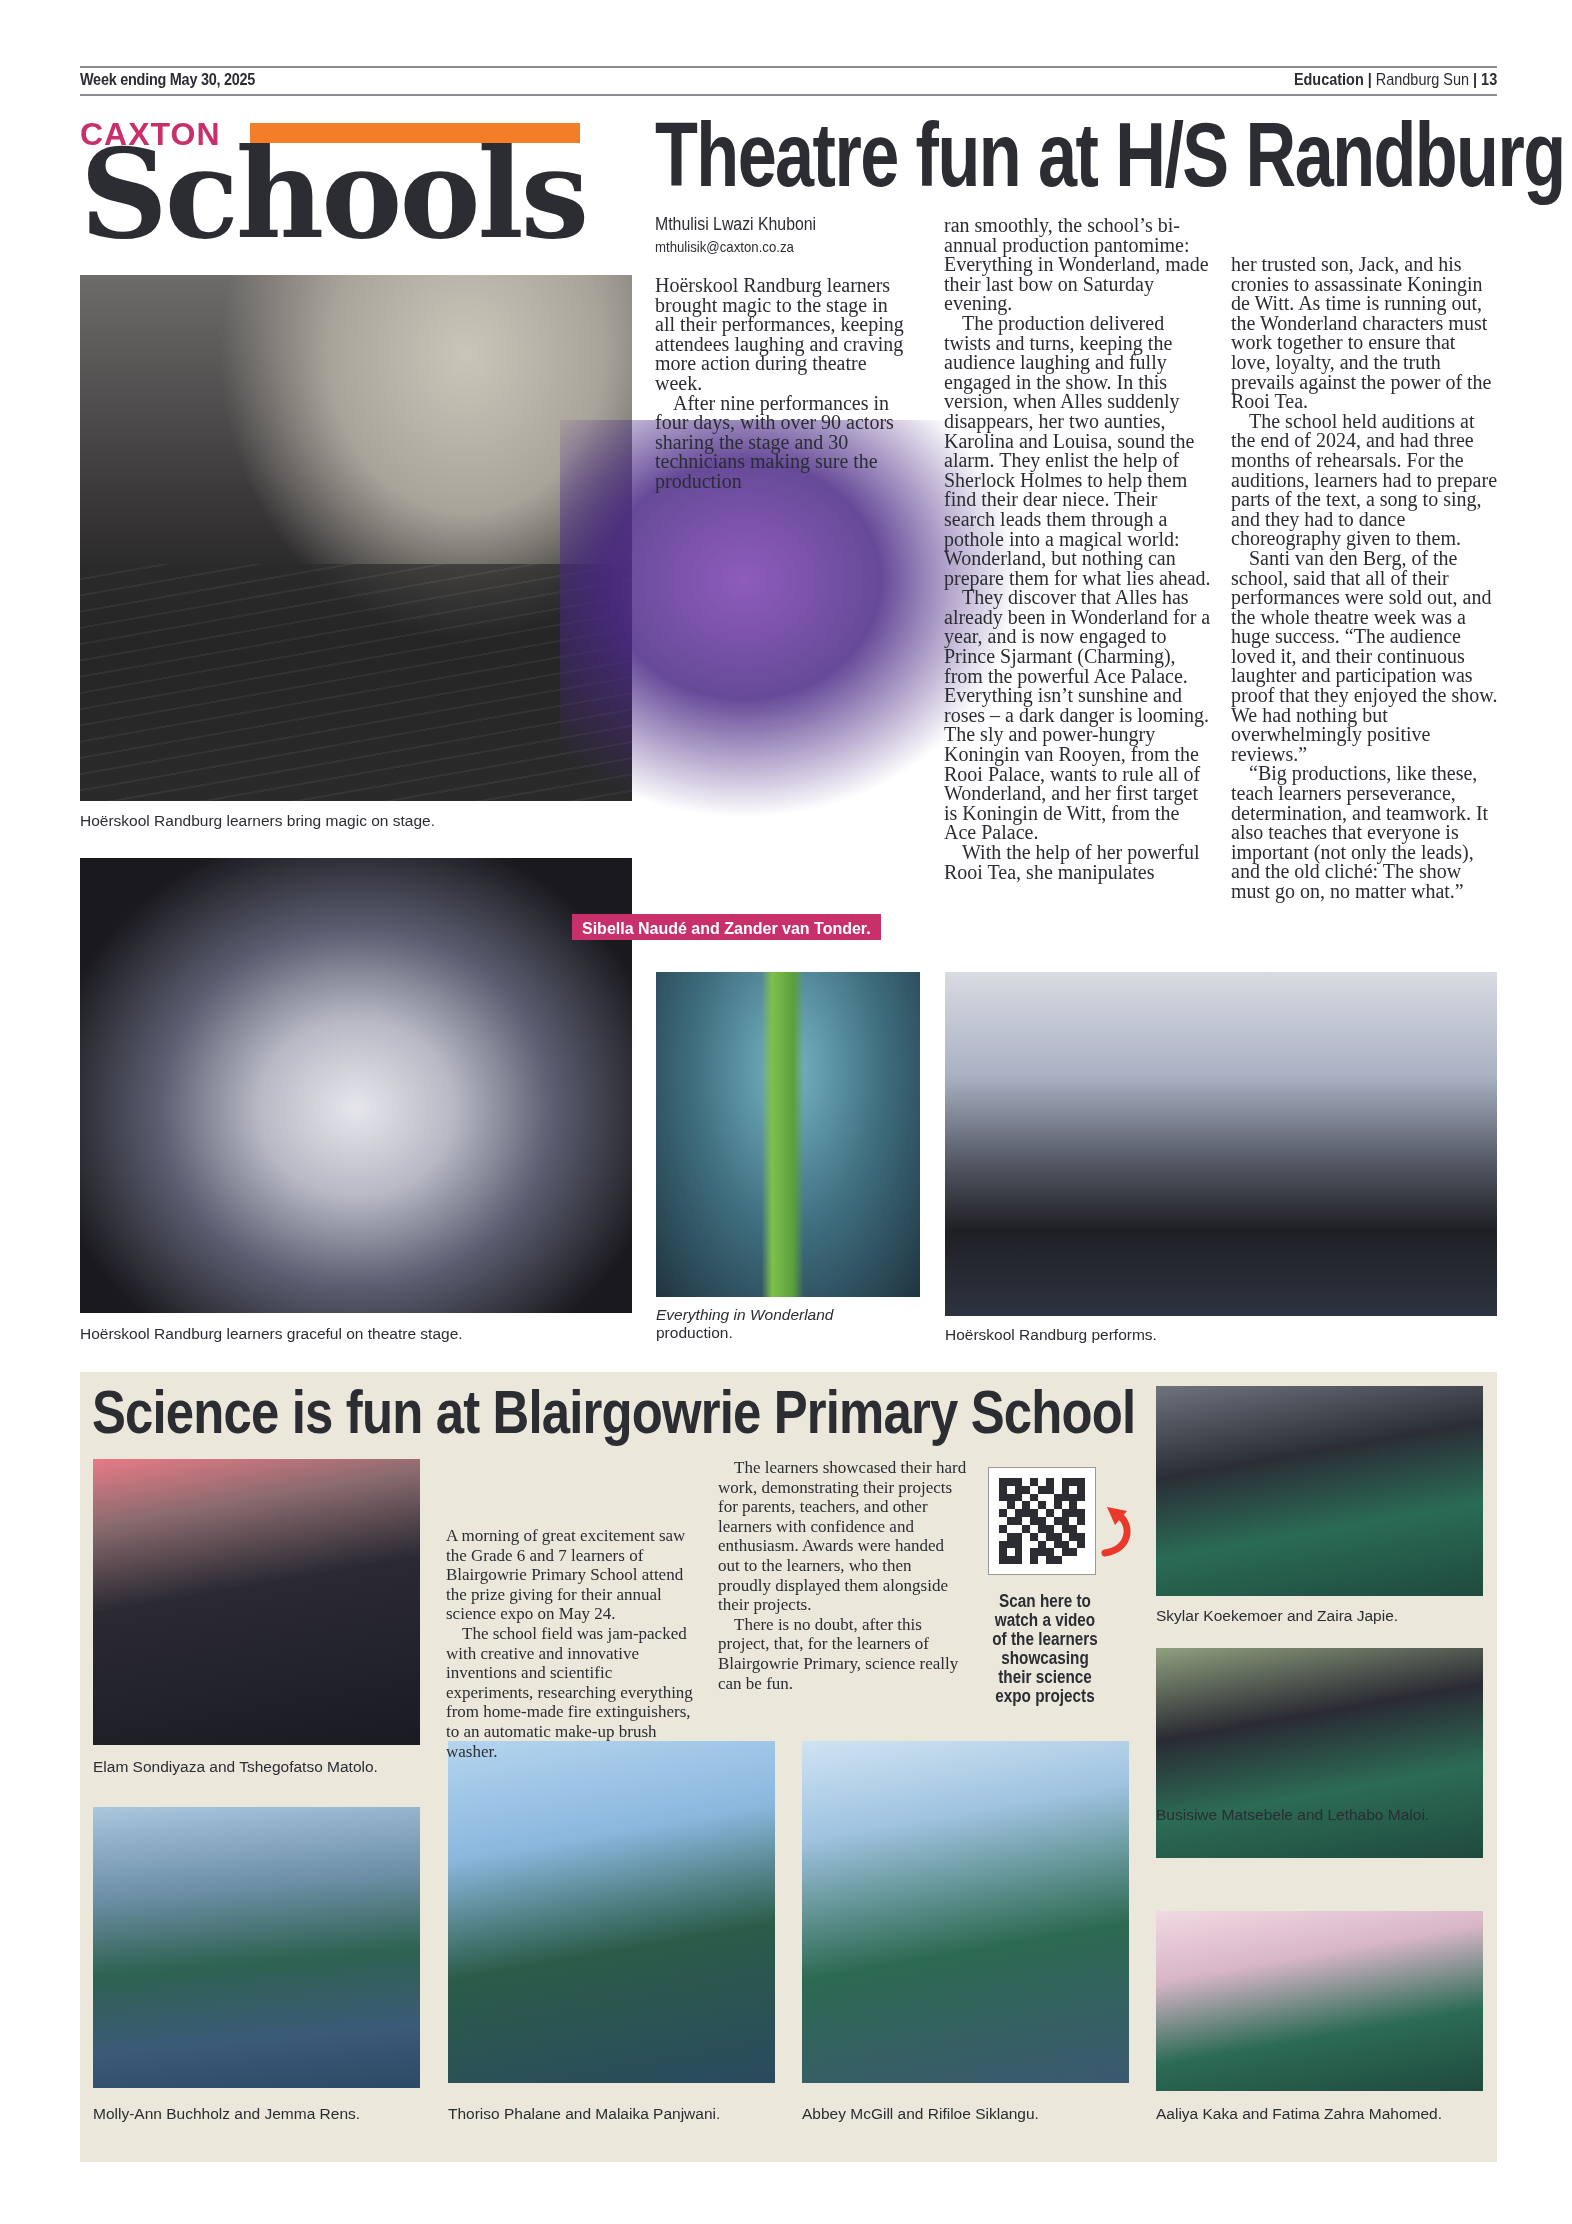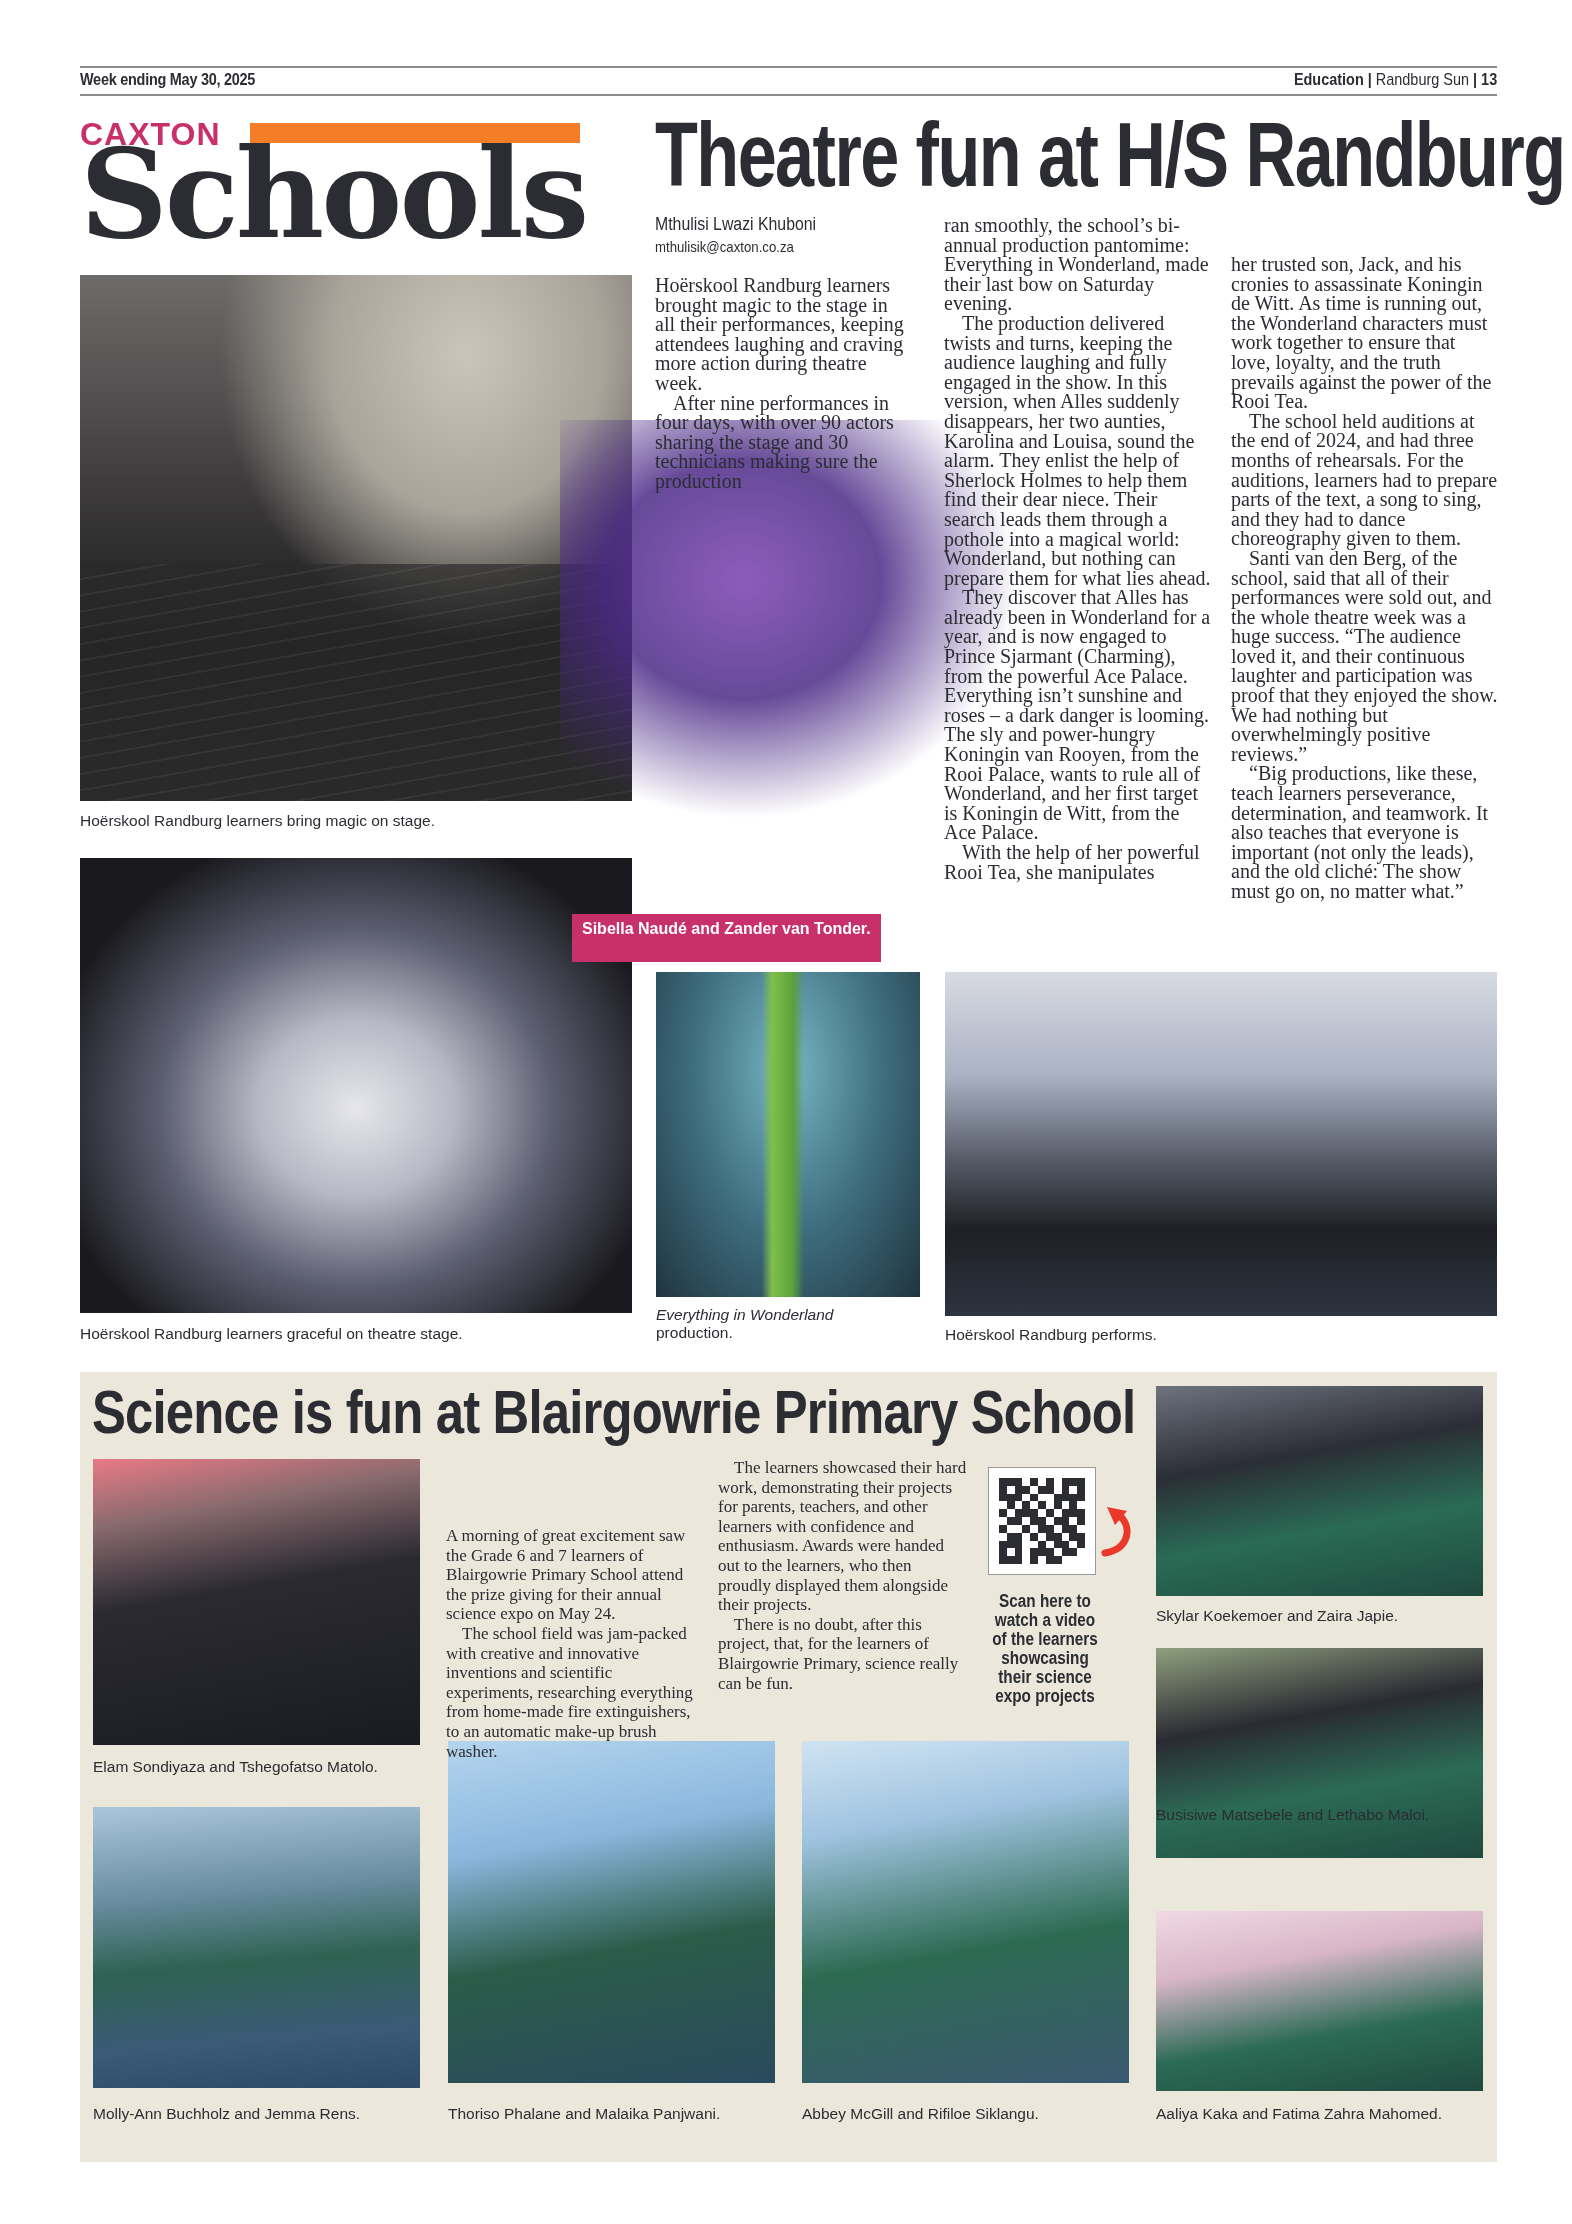--- a/index.html
+++ b/index.html
@@ -45,21 +45,21 @@
   .ph-cater { left: 656px; top: 972px; width: 264px; height: 325px;
     background:
       linear-gradient(90deg, transparent 40%, #7fbf4b 44%, #5aa03a 52%, transparent 56%),
       radial-gradient(ellipse at 50% 30%, #78b6c4 0%, #3f6f80 50%, #20343f 100%); }
   .ph-perf { left: 945px; top: 972px; width: 552px; height: 344px;
     background:
       linear-gradient(180deg, #d9dbe2 0%, #a9b1c3 30%, #555a66 55%, #1e2024 75%, #2d3340 100%); }
 
   .caption { font-family: "Liberation Sans", sans-serif; font-size: 15.5px; color: #2b2d33; white-space: nowrap; }
   .caption i { font-style: italic; text-align: center; }
-  .pink-tag { left: 572px; top: 914px; height: 48px; padding: 0 10px; background: #c8306b; color: #fff; font-family: "Liberation Sans", sans-serif; font-weight: bold; font-size: 16px; line-height: 30px; white-space: nowrap; }
+  .pink-tag { left: 572px; top: 914px; height: 26px; padding: 0 10px; background: #c8306b; color: #fff; font-family: "Liberation Sans", sans-serif; font-weight: bold; font-size: 16px; line-height: 30px; white-space: nowrap; }
 
   
   .sci-bg { left: 80px; top: 1372px; width: 1417px; height: 790px; background: #ebe7da; }
   .sci-title { left: 92px; top: 1378px; font-family: "Liberation Sans", sans-serif; font-size: 62px; letter-spacing: -1px; color: #2b2d33; transform: scaleX(0.82); transform-origin: left; white-space: nowrap; line-height: 1.1; }
   .sci-p1 { left: 93px; top: 1459px; width: 327px; height: 286px; background: linear-gradient(170deg, #e87a86 0%, #8a6b6e 20%, #2b2a33 45%, #1a1b22 100%); }
   .sci-p2 { left: 93px; top: 1807px; width: 327px; height: 281px; background: linear-gradient(175deg, #a9c6dd 0%, #6c8fa6 30%, #2e6251 55%, #3b5a78 80%, #2c4a65 100%); }
   .sci-p3 { left: 448px; top: 1741px; width: 327px; height: 342px; background: linear-gradient(170deg, #b4d5ee 0%, #8bb7de 30%, #2b5c49 60%, #2a4a5e 100%); }
   .sci-p4 { left: 802px; top: 1741px; width: 327px; height: 342px; background: linear-gradient(170deg, #cfe3f2 0%, #9fc3e0 25%, #2d6a52 60%, #3b5870 100%); }
   .sci-p5 { left: 1156px; top: 1386px; width: 327px; height: 210px; background: linear-gradient(170deg, #6f737e 0%, #2b2e36 35%, #2a6b55 65%, #1f4a3e 100%); }
   .sci-p6 { left: 1156px; top: 1648px; width: 327px; height: 210px; background: linear-gradient(170deg, #8fa07e 0%, #2a2b33 35%, #2c6b55 65%, #1f4a3e 100%); }

